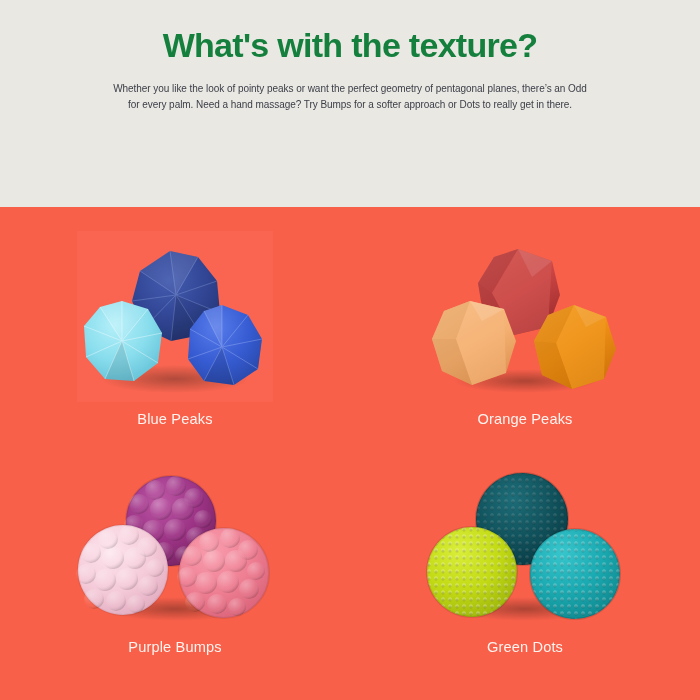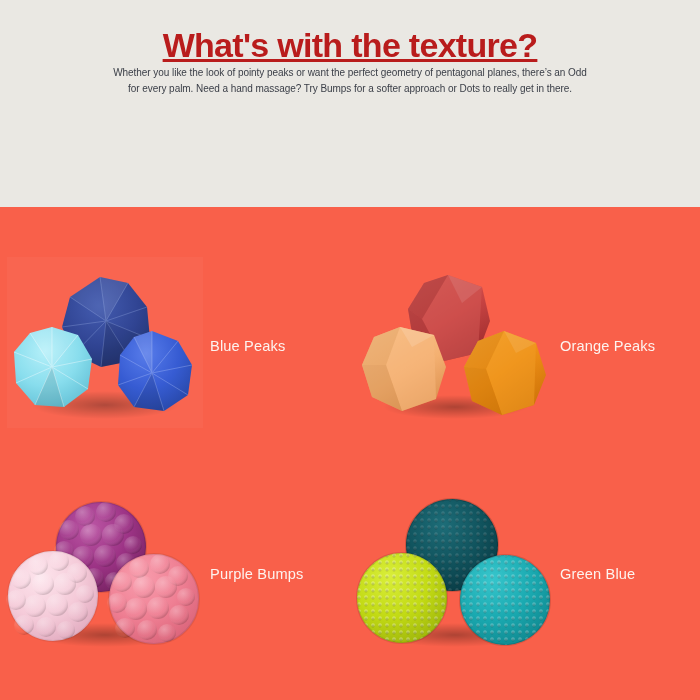--- a/index.html
+++ b/index.html
@@ -27,27 +27,27 @@
   
   .header {
     background: #eae8e3;
     height: 207px;
     flex: 0 0 207px;
     padding: 26px 92px 0 92px;
     text-align: center;
   }
 
   .header-title {
-    color: #b91c1c;
+    color: #15803d;
     font-size: 34px;
     font-weight: bold;
     letter-spacing: -0.7px;
     line-height: 1.15;
+    margin-bottom: 16px;
     white-space: nowrap;
-    text-decoration: underline;
   }
 
   .header-body {
     color: #3b3f४6;
     color: #3a3e47;
     font-size: 10px;
     line-height: 1.62;
     letter-spacing: -0.05px;
     max-width: 480px;
     margin: 0 auto;
@@ -58,21 +58,21 @@
     background: #f9604a;
     flex: 1 1 auto;
     display: grid;
     grid-template-columns: 1fr 1fr;
     grid-template-rows: 1fr 1fr;
     padding: 22px 0 16px 0;
   }
 
   .cell {
     display: flex;
-    flex-direction: row;
+    flex-direction: column;
     align-items: center;
     justify-content: flex-start;
   }
 
   .photo {
     position: relative;
     width: 210px;
     height: 175px;
     display: block;
   }
@@ -388,17 +388,17 @@
             <circle cx="52" cy="115" r="45" fill="none" stroke="#000" stroke-opacity="0.10" stroke-width="2"></circle>
           </g>
 
           <g>
             <circle cx="155" cy="117" r="45" fill="url(#gd-right)"></circle>
             <circle cx="155" cy="117" r="45" fill="url(#dot-teal)"></circle>
             <circle cx="155" cy="117" r="45" fill="none" stroke="#000" stroke-opacity="0.12" stroke-width="2"></circle>
           </g>
         </svg>
       </div>
-      <div class="caption">Green Blue</div>
+      <div class="caption">Green Dots</div>
     </div>
 
   </div>
 </div>
 
 </body></html>

